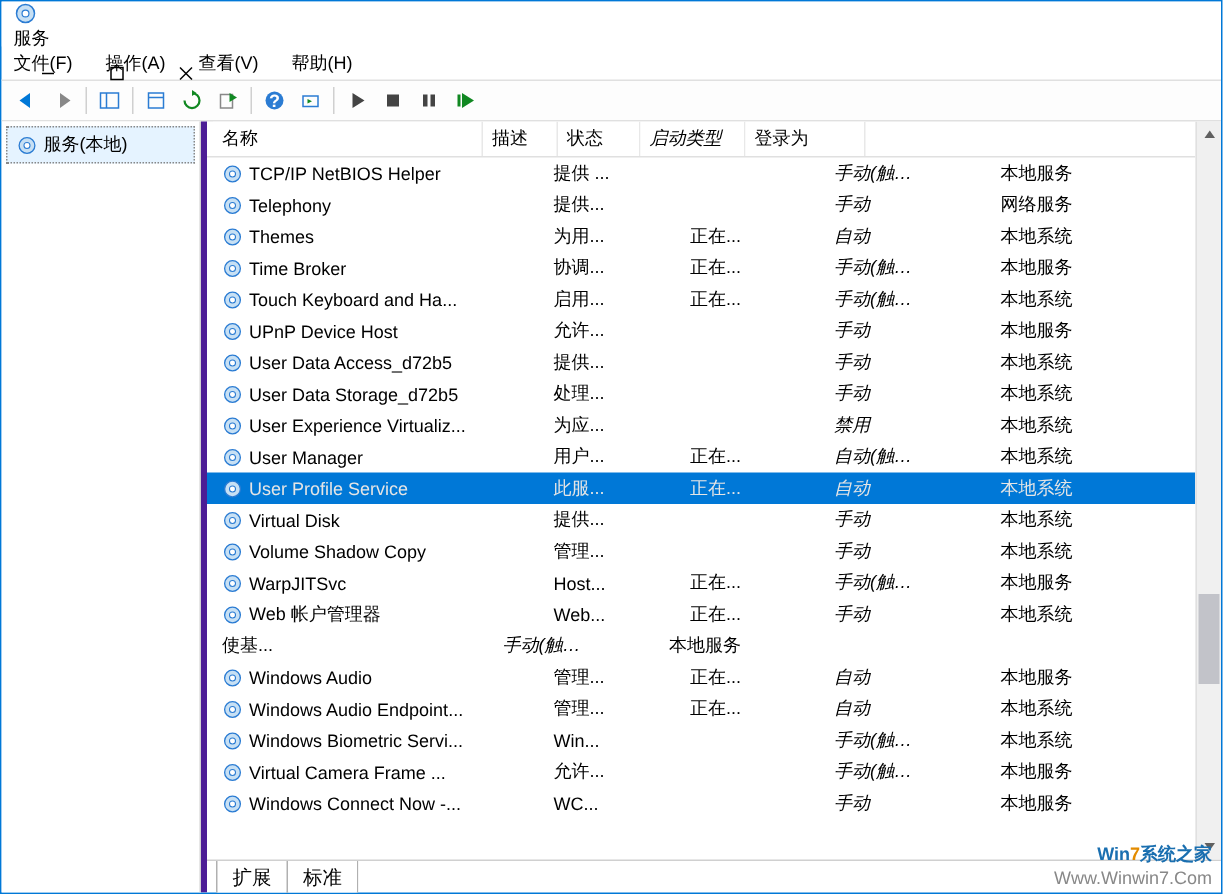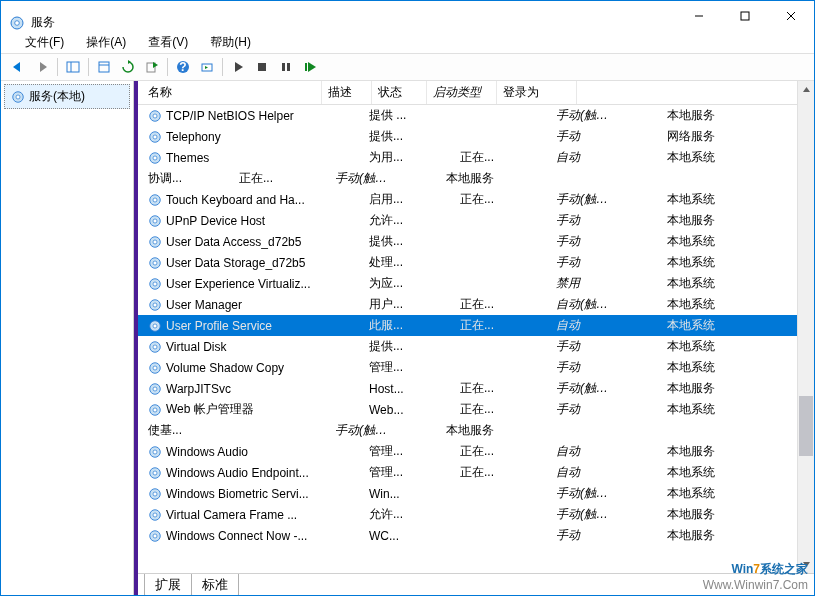--- a/index.html
+++ b/index.html
@@ -1,24 +1,24 @@
 <!DOCTYPE html>
 <html><head>
 <meta charset="utf-8">
 <style>
 * { margin: 0; padding: 0; box-sizing: border-box; font-family: "Microsoft YaHei", "Segoe UI", sans-serif; font-size: 12px; }
 body { background: #fff; width: 815px; height: 596px; overflow: hidden; border: 1px solid #0078d7; position: relative; }
 
-.titlebar { height: 30px; display: flex; align-items: flex-end; padding-left: 8px; background: #fff; }
+.titlebar { height: 30px; display: flex; align-items: flex-start; padding-left: 8px; background: #fff; flex-direction: column; }
 .titlebar .icon { width: 16px; height: 16px; margin-right: 6px; }
 .titlebar .title { flex: 1; font-size: 12px; }
 .titlebar .controls { display: flex; }
 .titlebar .controls div { width: 46px; height: 30px; display: flex; align-items: center; justify-content: center; cursor: pointer; }
 
-.menubar { height: 22px; display: flex; align-items: center; padding-left: 20px; gap: 14px; }
+.menubar { height: 22px; display: flex; align-items: center; padding-left: 4px; gap: 14px; }
 .menubar span { cursor: pointer; padding: 2px 4px; }
 
 .toolbar { height: 28px; display: flex; align-items: center; padding: 2px 6px; gap: 2px; border-top: 1px solid #e0e0e0; border-bottom: 1px solid #e0e0e0; background: #fdfdfd; }
 .toolbar .tb { width: 22px; height: 22px; display: flex; align-items: center; justify-content: center; cursor: pointer; border: 1px solid transparent; border-radius: 2px; }
 .toolbar .sep { width: 1px; height: 18px; background: #d0d0d0; margin: 0 2px; }
 
 .content { display: flex; height: calc(596px - 30px - 22px - 28px - 2px); }
 .leftpane { width: 133px; border-right: 1px solid #d0d0d0; background: #fff; padding-top: 2px; }
 .leftpane .node { display: flex; align-items: center; gap: 4px; padding: 3px 6px; background: #e5f3ff; border: 1px dotted #888; margin: 1px 3px; }
 
@@ -224,20 +224,27 @@
                   <circle class="inner" cx="8" cy="8" r="2.3"></circle>
                 </svg>
                 <span>Themes</span>
               </div>
               <div class="cell c-desc">为用...</div>
               <div class="cell c-status">正在...</div>
               <div class="cell c-startup">自动</div>
               <div class="cell c-logon">本地系统</div>
             </div>
             <div class="row">
+              <div class="cell c-name namecell">
+                <svg class="gear" width="14" height="14" viewBox="0 0 16 16">
+                  <circle class="outer" cx="8" cy="8" r="6"></circle>
+                  <circle class="inner" cx="8" cy="8" r="2.3"></circle>
+                </svg>
+                <span>Time Broker</span>
+              </div>
               <div class="cell c-desc">协调...</div>
               <div class="cell c-status">正在...</div>
               <div class="cell c-startup">手动(触发...</div>
               <div class="cell c-logon">本地服务</div>
             </div>
             <div class="row">
               <div class="cell c-name namecell">
                 <svg class="gear" width="14" height="14" viewBox="0 0 16 16">
                   <circle class="outer" cx="8" cy="8" r="6"></circle>
                   <circle class="inner" cx="8" cy="8" r="2.3"></circle>

